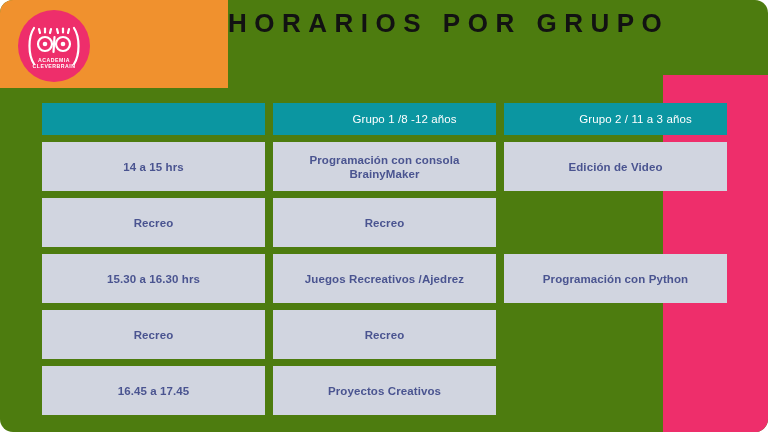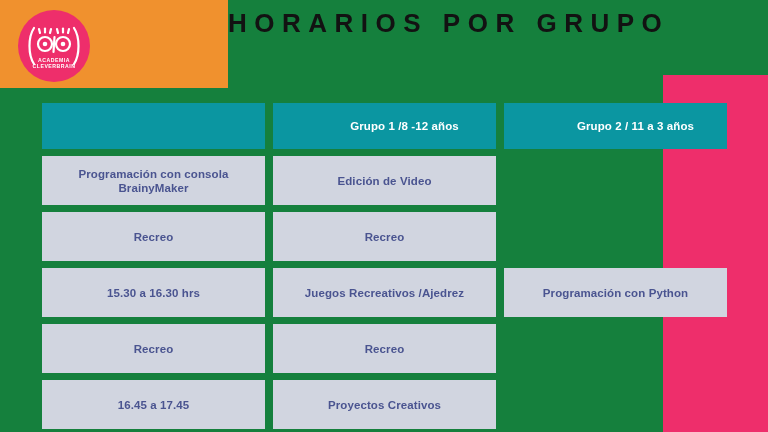--- a/index.html
+++ b/index.html
@@ -7,22 +7,23 @@
     padding: 0;
     background: #ffffff;
   }
   body {
     font-family: "Liberation Sans", sans-serif;
   }
   #canvas {
     position: relative;
     width: 768px;
     height: 432px;
-    background: #15803d;
+    background: #4d7c0f;
     overflow: hidden;
+    border-radius: 13px;
   }
 
   
   .orange-block {
     position: absolute;
     left: 0;
     top: 0;
     width: 228px;
     height: 88px;
     background: #F0912E;
@@ -79,24 +80,24 @@
   .cell {
     width: 223px;
     box-sizing: border-box;
     display: flex;
     align-items: center;
     justify-content: center;
     text-align: center;
     padding: 4px 8px;
   }
   .head-row .cell {
-    height: 46px;
+    height: 32px;
     background: #0B96A1;
     color: #ffffff;
-    font-weight: 700;
+    font-weight: 400;
     font-size: 11.5px;
     letter-spacing: 0.1px;
     padding-left: 48px;
   }
   .head-row .cell.blank {
     background: #0B96A1;
   }
   .body-row .cell {
     height: 49px;
     background: #D1D5E0;
@@ -147,20 +148,21 @@
 
   <div class="table">
 
     <div class="row head-row">
       <div class="cell blank"></div>
       <div class="cell">Grupo 1 /8 -12 años</div>
       <div class="cell">Grupo 2 / 11 a 3 años</div>
     </div>
 
     <div class="row body-row">
+      <div class="cell">14 a 15 hrs</div>
       <div class="cell">Programación con consola BrainyMaker</div>
       <div class="cell">Edición de Video</div>
     </div>
 
     <div class="row body-row">
       <div class="cell">Recreo</div>
       <div class="cell">Recreo</div>
     </div>
 
     <div class="row body-row">

